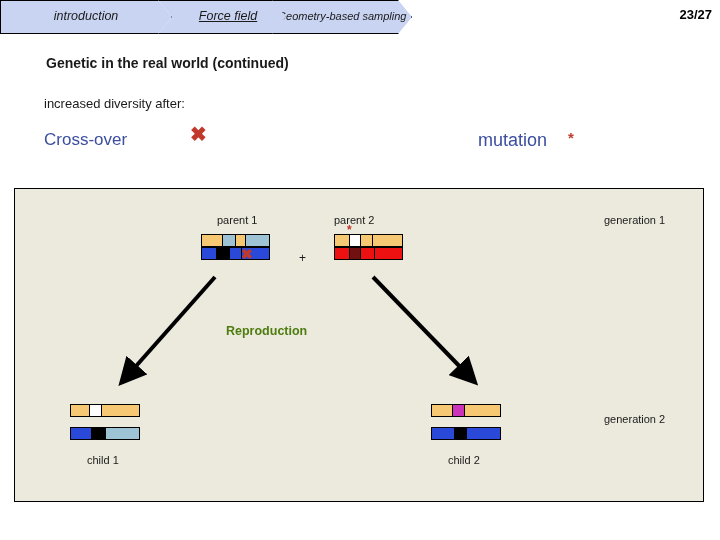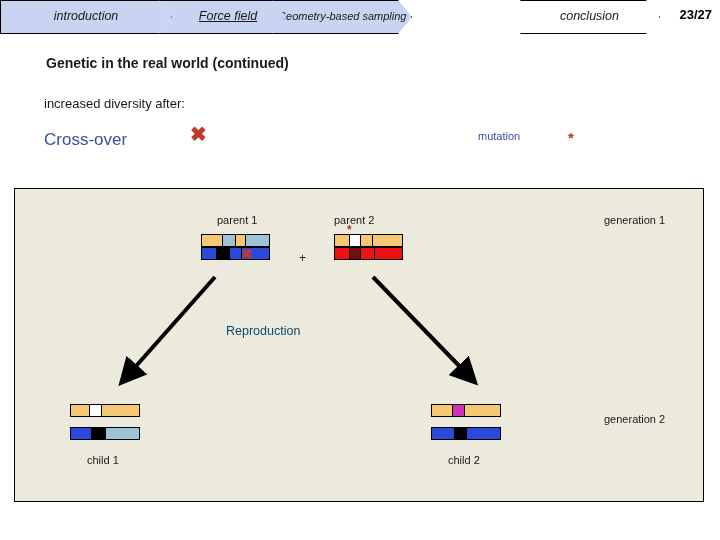--- a/index.html
+++ b/index.html
@@ -93,21 +93,21 @@
     position: absolute;
     left: 44px;
     top: 130px;
     font-size: 17px;
     color: #3b4ea0;
   }
   .mutation-lbl {
     position: absolute;
     left: 478px;
     top: 130px;
-    font-size: 11px;
+    font-size: 18px;
     color: #3b4ea0;
   }
   .x-big {
     position: absolute;
     left: 190px;
     top: 124px;
     font-size: 20px;
     font-weight: bold;
     color: #c0392b;
     line-height: 1;
@@ -160,21 +160,22 @@
   .arrow { position: absolute; }
 
   .plus {
     position: absolute;
     font-size: 12px;
     color: #1a1a1a;
   }
   .repro {
     position: absolute;
     font-size: 12.5px;
-    color: #0c4a6e;
+    color: #4d7c0f;
+    font-weight: bold;
   }
   .xmark {
     position: absolute;
     font-size: 14px;
     font-weight: bold;
     color: #c0392b;
     line-height: 1;
   }
   .starmark {
     position: absolute;
@@ -189,23 +190,20 @@
 
 <div class="nav">
   <div class="chev filled c1">
     <span class="lbl">introduction</span>
   </div>
   <div class="chev filled c2">
     <span class="lbl">Force field</span>
   </div>
   <div class="chev filled c3">
     <span class="lbl">Geometry-based sampling</span>
-  </div>
-  <div class="chev plain c5">
-    <span class="lbl">conclusion</span>
   </div>
   <div class="pagenum">23/27</div>
 </div>
 
 <div class="title">Genetic in the real world (continued)</div>
 <div class="subtitle">increased diversity after:</div>
 <div class="crossover-lbl">Cross-over</div>
 <div class="x-big">✖</div>
 <div class="mutation-lbl">mutation</div>
 <div class="star-big">*</div>

